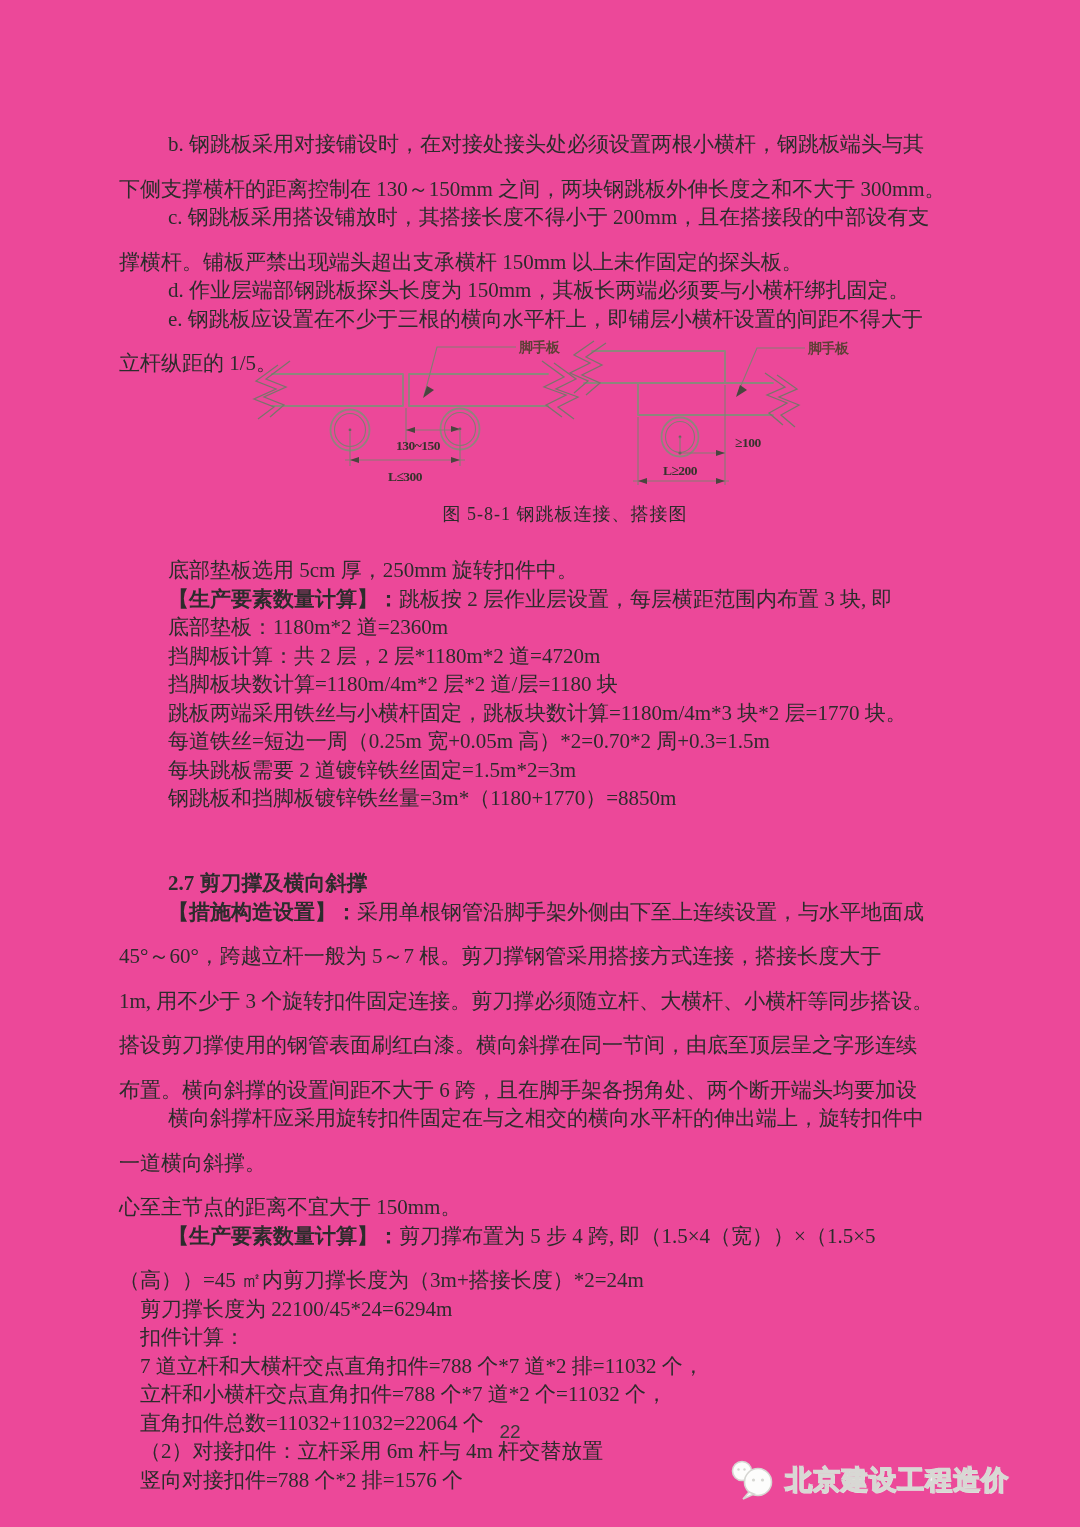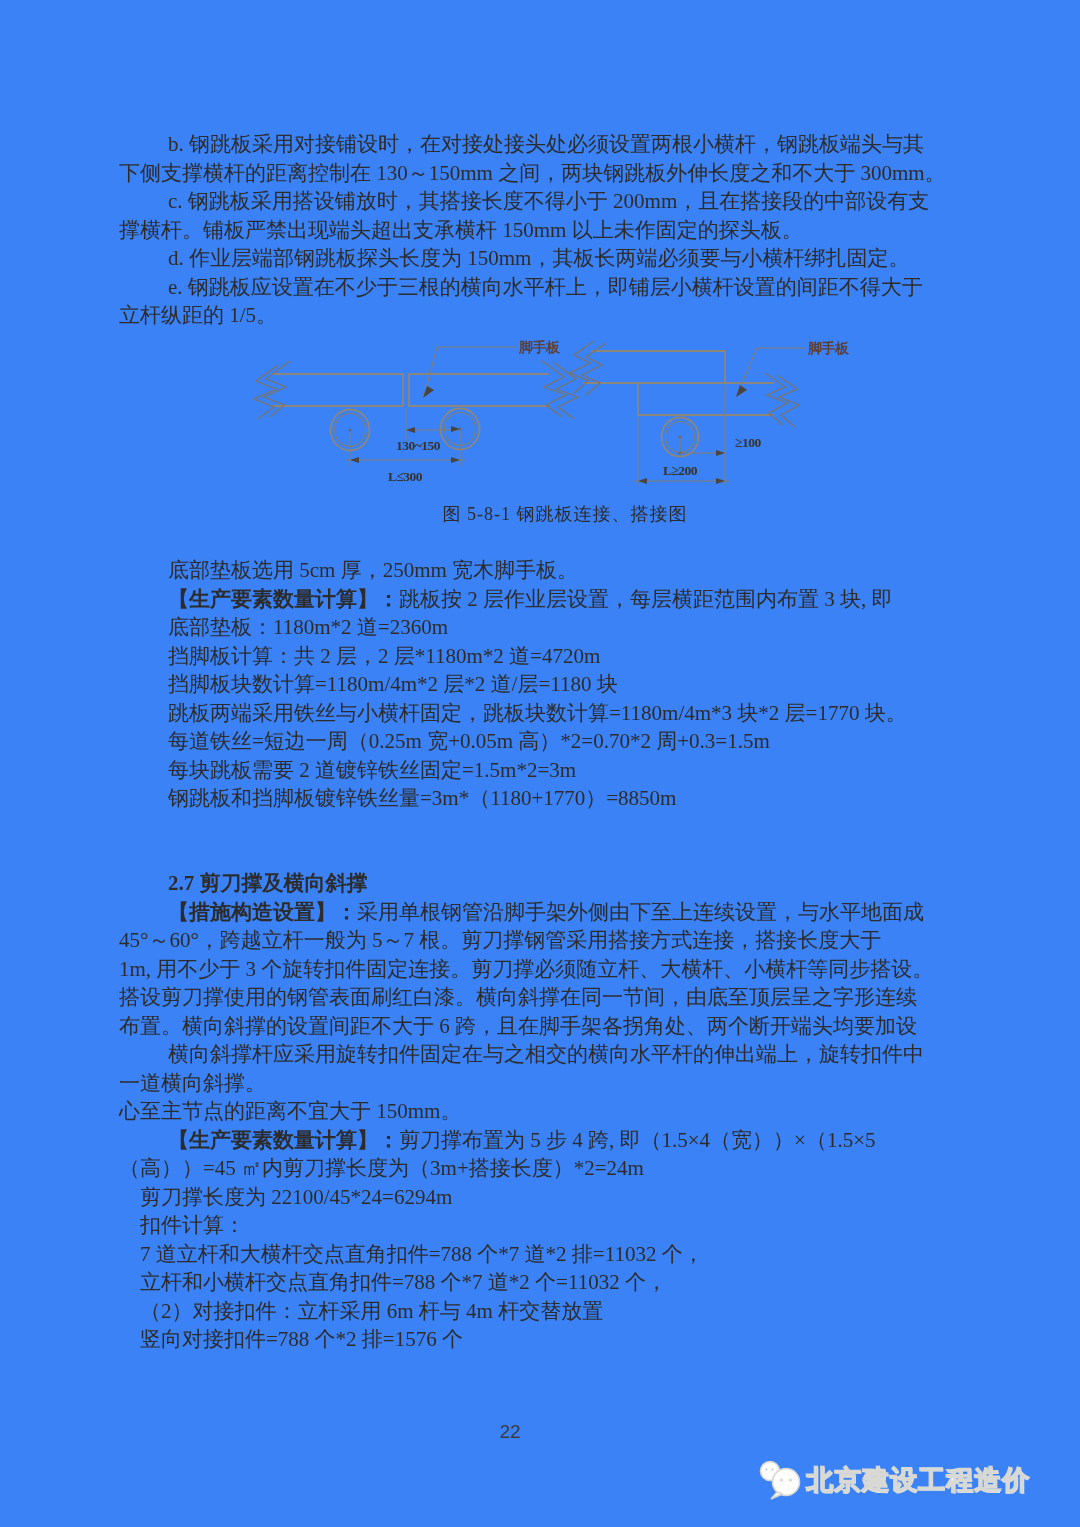--- a/index.html
+++ b/index.html
@@ -1,28 +1,28 @@
 <!DOCTYPE html>
 <html><head>
 <meta charset="utf-8">
 <style>
   html,body{margin:0;padding:0;}
   body{
     width:1080px;height:1527px;position:relative;background:#fefefe;
     font-family:"Liberation Serif","DejaVu Serif",serif;color:#2c2c2c;
     overflow:hidden;
   }
-  .page{position:absolute;inset:0;background:#3b82f6;}
+  .page{position:absolute;inset:0;background:#ec4899;}
   .textblock{
     position:absolute;left:119px;width:840px;
     font-size:21px;line-height:28.5px;color:#2c2c2c;
     white-space:nowrap;
   }
   .line{height:28.5px;}
-  .line.i0{padding-left:0;}
+  .line.i0{padding-left:0;margin-top:16px;}
   .line.i1{padding-left:21px;}
   .line.i2{padding-left:49px;}
   .b{font-weight:700;}
   #intro-block{top:130px;}
   #middle-block{top:556px;}
   #section-block{top:869px;}
   #figure-svg{position:absolute;left:228px;top:333px;}
   #figure-caption{
     position:absolute;left:119px;top:502px;width:840px;
     text-align:center;font-size:18px;letter-spacing:1px;color:#2b2b2b;
@@ -40,21 +40,21 @@
   .cadthin{stroke:#837d73;stroke-width:1.1;fill:none;}
   .zig{stroke:#7a746b;stroke-width:1.3;fill:none;stroke-linejoin:miter;}
   .arrow{fill:#4a453f;stroke:none;}
   .cdot{fill:#6b665f;stroke:none;}
   #page-number{
     position:absolute;left:0;top:1421px;width:1080px;text-align:center;
     font-family:"Liberation Sans","DejaVu Sans",sans-serif;
     font-size:19px;color:#3a3a3a;transform:translateX(-30px);
   }
   #watermark{
-    position:absolute;left:756px;top:1459px;display:flex;align-items:center;
+    position:absolute;left:728px;top:1459px;display:flex;align-items:center;gap:7px;
   }
   #watermark-text{
     font-family:"Liberation Sans","DejaVu Sans",sans-serif;
     font-size:27px;font-weight:700;letter-spacing:1px;
     color:#f7f7f5;-webkit-text-stroke:1.2px #d8d8d4;
     text-shadow:1px 1px 0 #e4e4e0;
   }
   .wmshape{stroke:#d6d6d2;stroke-width:1.6;fill:#fdfdfc;}
   .wmeye{fill:#d6d6d2;stroke:none;}
 </style>
@@ -151,21 +151,21 @@
         <polyline class="cadthin" points="509,62 529,15 577,15"></polyline>
         <polygon class="arrow" points="508,64 512,52 519,57"></polygon>
         <text class="boardlabel" x="580" y="20">脚手板</text>
       </g>
     </g>
   </svg>
 
   <div id="figure-caption">图 5-8-1 钢跳板连接、搭接图</div>
 
   <div class="textblock" id="middle-block">
-      <div class="line i2"><span>底部垫板选用 5cm 厚，250mm 宽木脚手板。</span></div>
+      <div class="line i2"><span>底部垫板选用 5cm 厚，250mm 旋转扣件中。</span></div>
       <div class="line i2"><span class="b">【生产要素数量计算】：</span><span>跳板按 2 层作业层设置，每层横距范围内布置 3 块, 即</span></div>
       <div class="line i2"><span>底部垫板：1180m*2 道=2360m</span></div>
       <div class="line i2"><span>挡脚板计算：共 2 层，2 层*1180m*2 道=4720m</span></div>
       <div class="line i2"><span>挡脚板块数计算=1180m/4m*2 层*2 道/层=1180 块</span></div>
       <div class="line i2"><span>跳板两端采用铁丝与小横杆固定，跳板块数计算=1180m/4m*3 块*2 层=1770 块。</span></div>
       <div class="line i2"><span>每道铁丝=短边一周（0.25m 宽+0.05m 高）*2=0.70*2 周+0.3=1.5m</span></div>
       <div class="line i2"><span>每块跳板需要 2 道镀锌铁丝固定=1.5m*2=3m</span></div>
       <div class="line i2"><span>钢跳板和挡脚板镀锌铁丝量=3m*（1180+1770）=8850m</span></div>
     </div>
 
@@ -178,20 +178,21 @@
       <div class="line i0"><span>布置。横向斜撑的设置间距不大于 6 跨，且在脚手架各拐角处、两个断开端头均要加设</span></div>
       <div class="line i2"><span>横向斜撑杆应采用旋转扣件固定在与之相交的横向水平杆的伸出端上，旋转扣件中</span></div>
       <div class="line i0"><span>一道横向斜撑。</span></div>
       <div class="line i0"><span>心至主节点的距离不宜大于 150mm。</span></div>
       <div class="line i2"><span class="b">【生产要素数量计算】：</span><span>剪刀撑布置为 5 步 4 跨, 即（1.5×4（宽））×（1.5×5</span></div>
       <div class="line i0"><span>（高））=45 ㎡内剪刀撑长度为（3m+搭接长度）*2=24m</span></div>
       <div class="line i1"><span>剪刀撑长度为 22100/45*24=6294m</span></div>
       <div class="line i1"><span>扣件计算：</span></div>
       <div class="line i1"><span>7 道立杆和大横杆交点直角扣件=788 个*7 道*2 排=11032 个，</span></div>
       <div class="line i1"><span>立杆和小横杆交点直角扣件=788 个*7 道*2 个=11032 个，</span></div>
+      <div class="line i1"><span>直角扣件总数=11032+11032=22064 个</span></div>
       <div class="line i1"><span>（2）对接扣件：立杆采用 6m 杆与 4m 杆交替放置</span></div>
       <div class="line i1"><span>竖向对接扣件=788 个*2 排=1576 个</span></div>
     </div>
 
   <div id="page-number">22</div>
 
   <div id="watermark">
     <svg width="50" height="42" viewBox="0 0 50 42">
       <circle class="wmshape" cx="14" cy="12" r="9.5"></circle>
       <circle class="wmeye" cx="10.5" cy="10.5" r="1.2"></circle>

